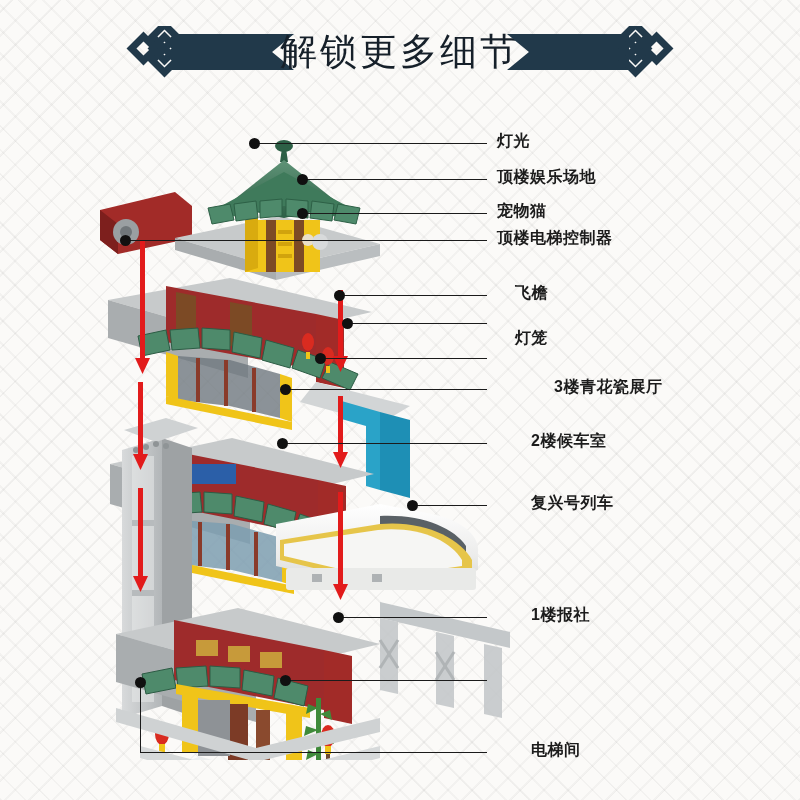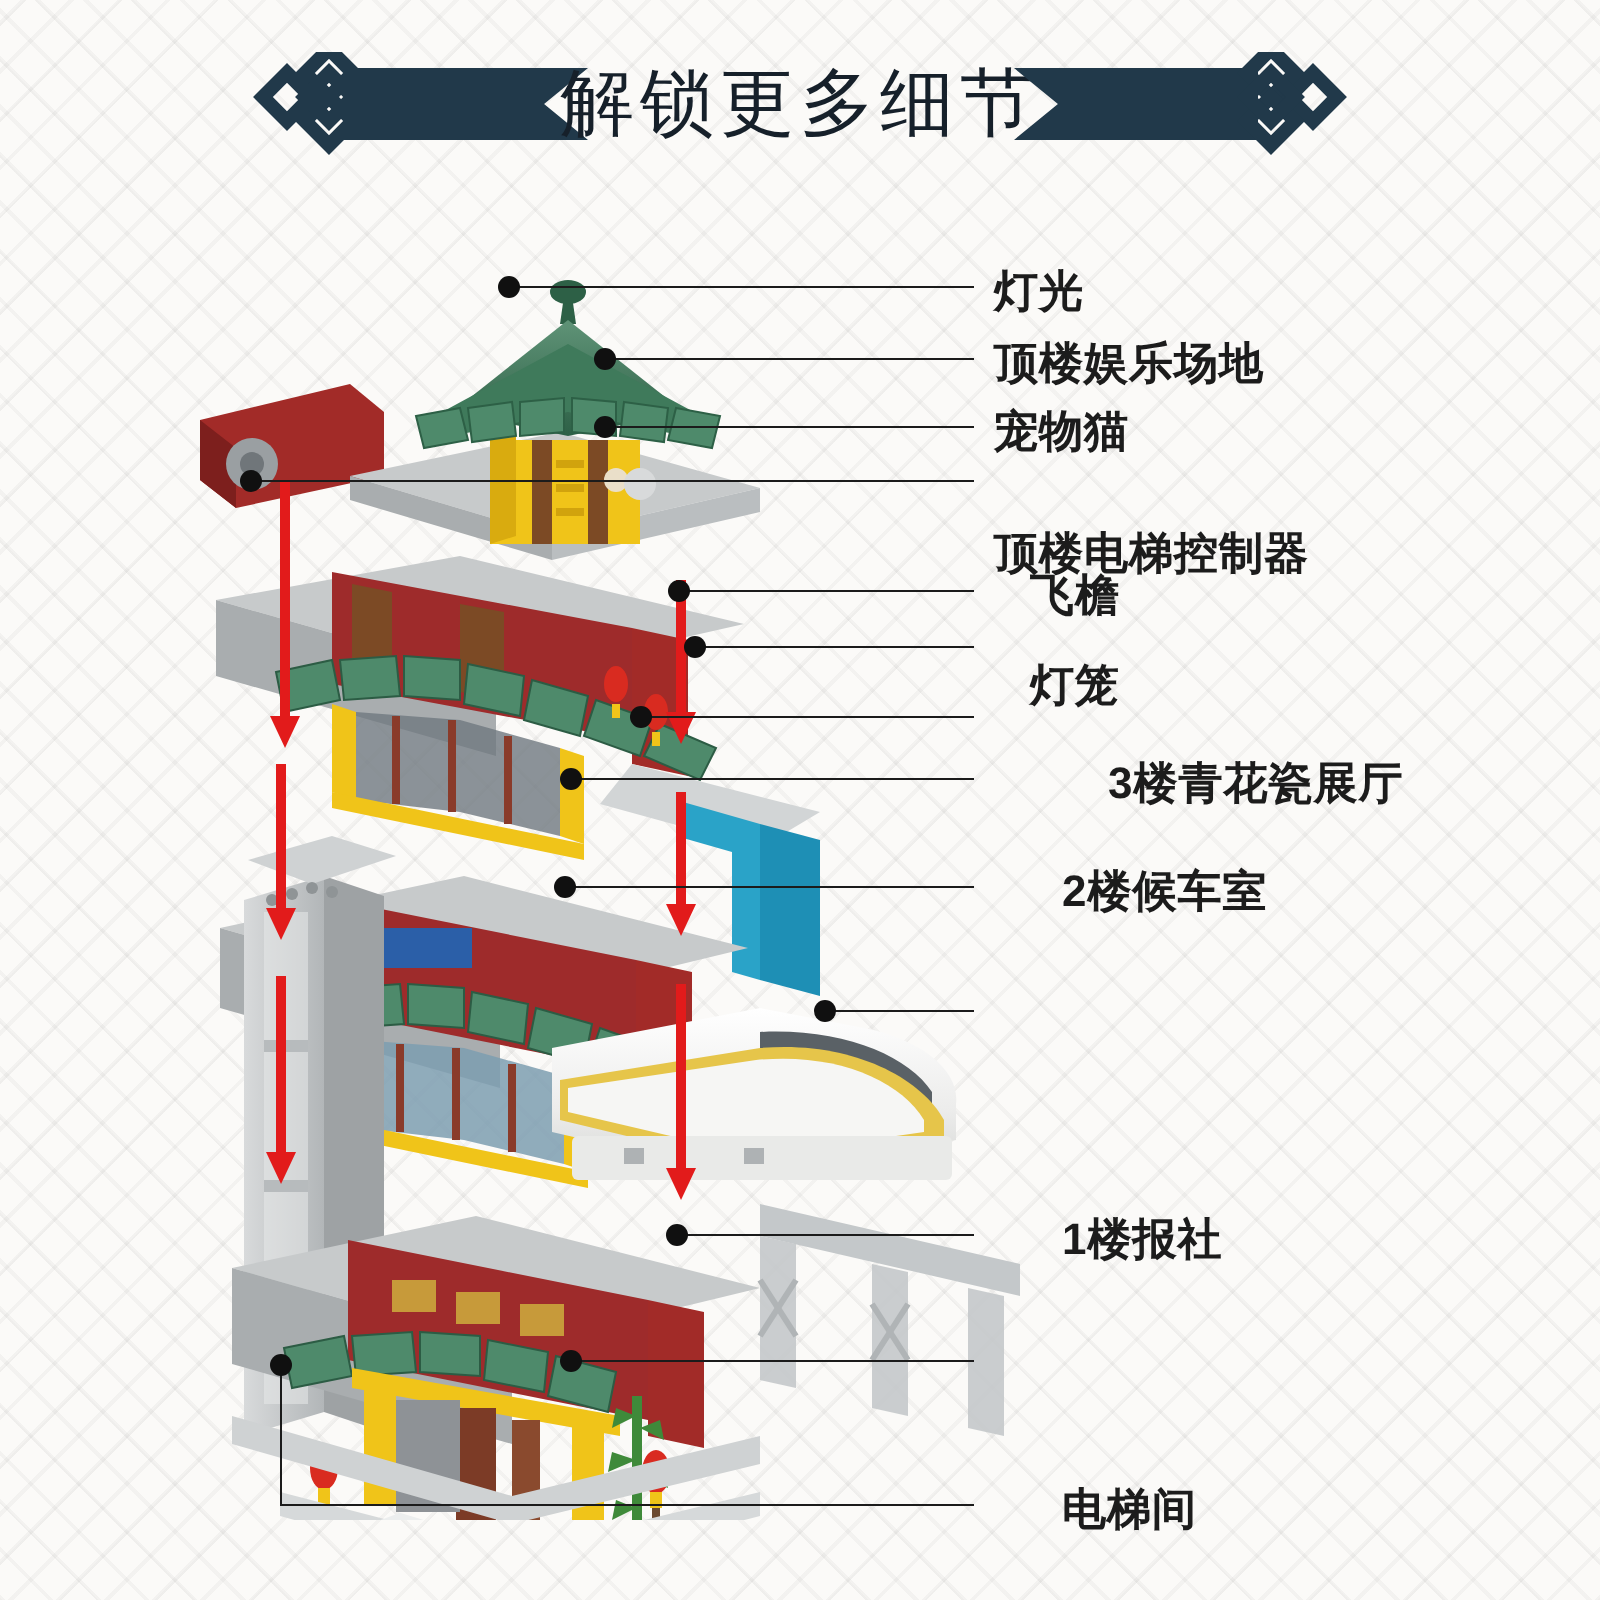--- a/index.html
+++ b/index.html
@@ -37,21 +37,21 @@
     line-height:60px;white-space:nowrap;
   }
 
   
   #annotations{position:absolute;inset:0;}
   .leader{position:absolute;height:0;border-top:1.6px solid #1b1b1b;}
   .leader-v{position:absolute;width:0;border-left:1.6px solid #1b1b1b;}
   .dot{position:absolute;width:11px;height:11px;border-radius:50%;background:#101010;}
   .callout-label{
     position:absolute;white-space:nowrap;color:#1c1c1c;
-    font-size:22px;font-weight:600;letter-spacing:.5px;
+    font-size:16px;font-weight:600;letter-spacing:.5px;
     font-family:"Liberation Sans","DejaVu Sans",sans-serif;
   }
 
   
   #model{position:absolute;left:80px;top:120px;width:430px;height:640px;}
   #model svg{width:100%;height:100%;display:block;}
 </style>
 </head>
 <body>
 
@@ -340,37 +340,38 @@
       <div class="dot" style="left: 249px; top: 138px;"></div>
       <div class="callout-label" style="left: 497px; top: 131px;">灯光</div>
       <div class="leader" style="left: 302px; top: 179px; width: 185px;"></div>
       <div class="dot" style="left: 297px; top: 174px;"></div>
       <div class="callout-label" style="left: 497px; top: 167px;">顶楼娱乐场地</div>
       <div class="leader" style="left: 302px; top: 213px; width: 185px;"></div>
       <div class="dot" style="left: 297px; top: 208px;"></div>
       <div class="callout-label" style="left: 497px; top: 201px;">宠物猫</div>
       <div class="leader" style="left: 125px; top: 240px; width: 362px;"></div>
       <div class="dot" style="left: 120px; top: 235px;"></div>
-      <div class="callout-label" style="left: 497px; top: 228px; margin-top: 34px;">顶楼电梯控制器</div>
+      <div class="callout-label" style="left: 497px; top: 228px;">顶楼电梯控制器</div>
       <div class="leader" style="left: 339px; top: 295px; width: 148px;"></div>
       <div class="dot" style="left: 334px; top: 290px;"></div>
       <div class="callout-label" style="left: 515px; top: 283px;">飞檐</div>
       <div class="leader" style="left: 347px; top: 323px; width: 140px;"></div>
       <div class="dot" style="left: 342px; top: 318px;"></div>
       <div class="callout-label" style="left: 515px; top: 311px; margin-top: 17px;">灯笼</div>
       <div class="leader" style="left: 320px; top: 358px; width: 167px;"></div>
       <div class="dot" style="left: 315px; top: 353px;"></div>
       <div class="leader" style="left: 285px; top: 389px; width: 202px;"></div>
       <div class="dot" style="left: 280px; top: 384px;"></div>
       <div class="callout-label" style="left: 554px; top: 377px;">3楼青花瓷展厅</div>
       <div class="leader" style="left: 282px; top: 443px; width: 205px;"></div>
       <div class="dot" style="left: 277px; top: 438px;"></div>
       <div class="callout-label" style="left: 531px; top: 431px;">2楼候车室</div>
       <div class="leader" style="left: 412px; top: 505px; width: 75px;"></div>
       <div class="dot" style="left: 407px; top: 500px;"></div>
+      <div class="callout-label" style="left: 531px; top: 493px;">复兴号列车</div>
       <div class="leader" style="left: 338px; top: 617px; width: 149px;"></div>
       <div class="dot" style="left: 333px; top: 612px;"></div>
       <div class="callout-label" style="left: 531px; top: 605px;">1楼报社</div>
       <div class="leader" style="left: 285px; top: 680px; width: 202px;"></div>
       <div class="dot" style="left: 280px; top: 675px;"></div>
       <div class="leader-v" style="left: 140px; top: 682px; height: 70px;"></div>
       <div class="leader" style="left: 140px; top: 752px; width: 347px;"></div>
       <div class="dot" style="left: 135px; top: 677px;"></div>
       <div class="callout-label" style="left: 531px; top: 740px;">电梯间</div>
     </div>

